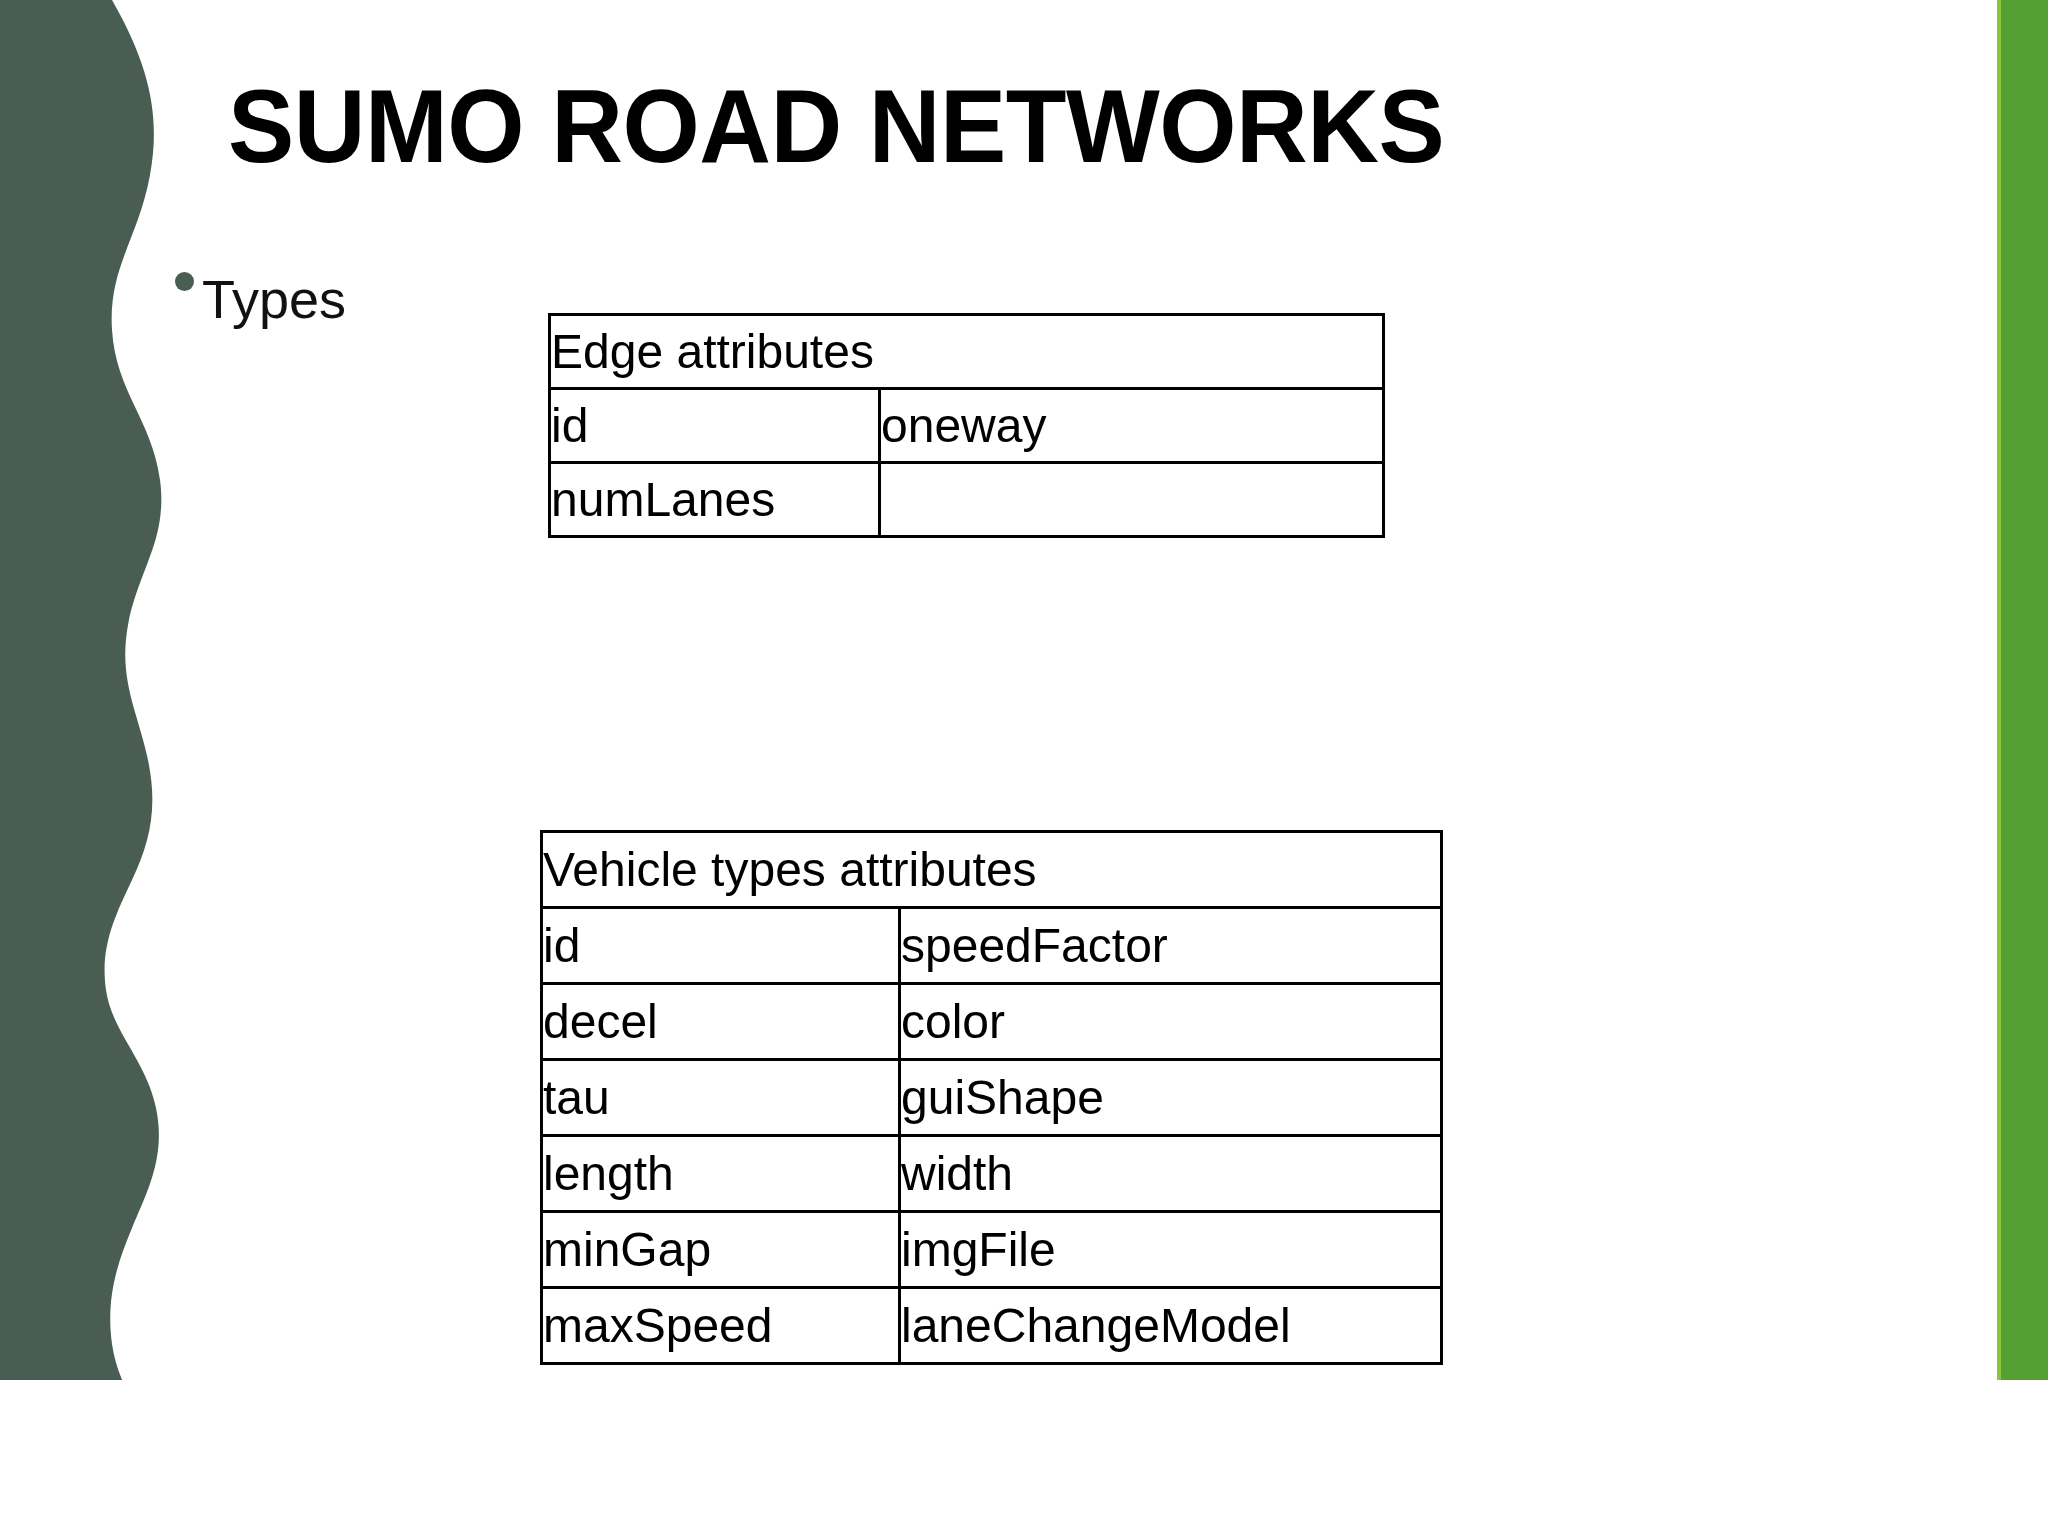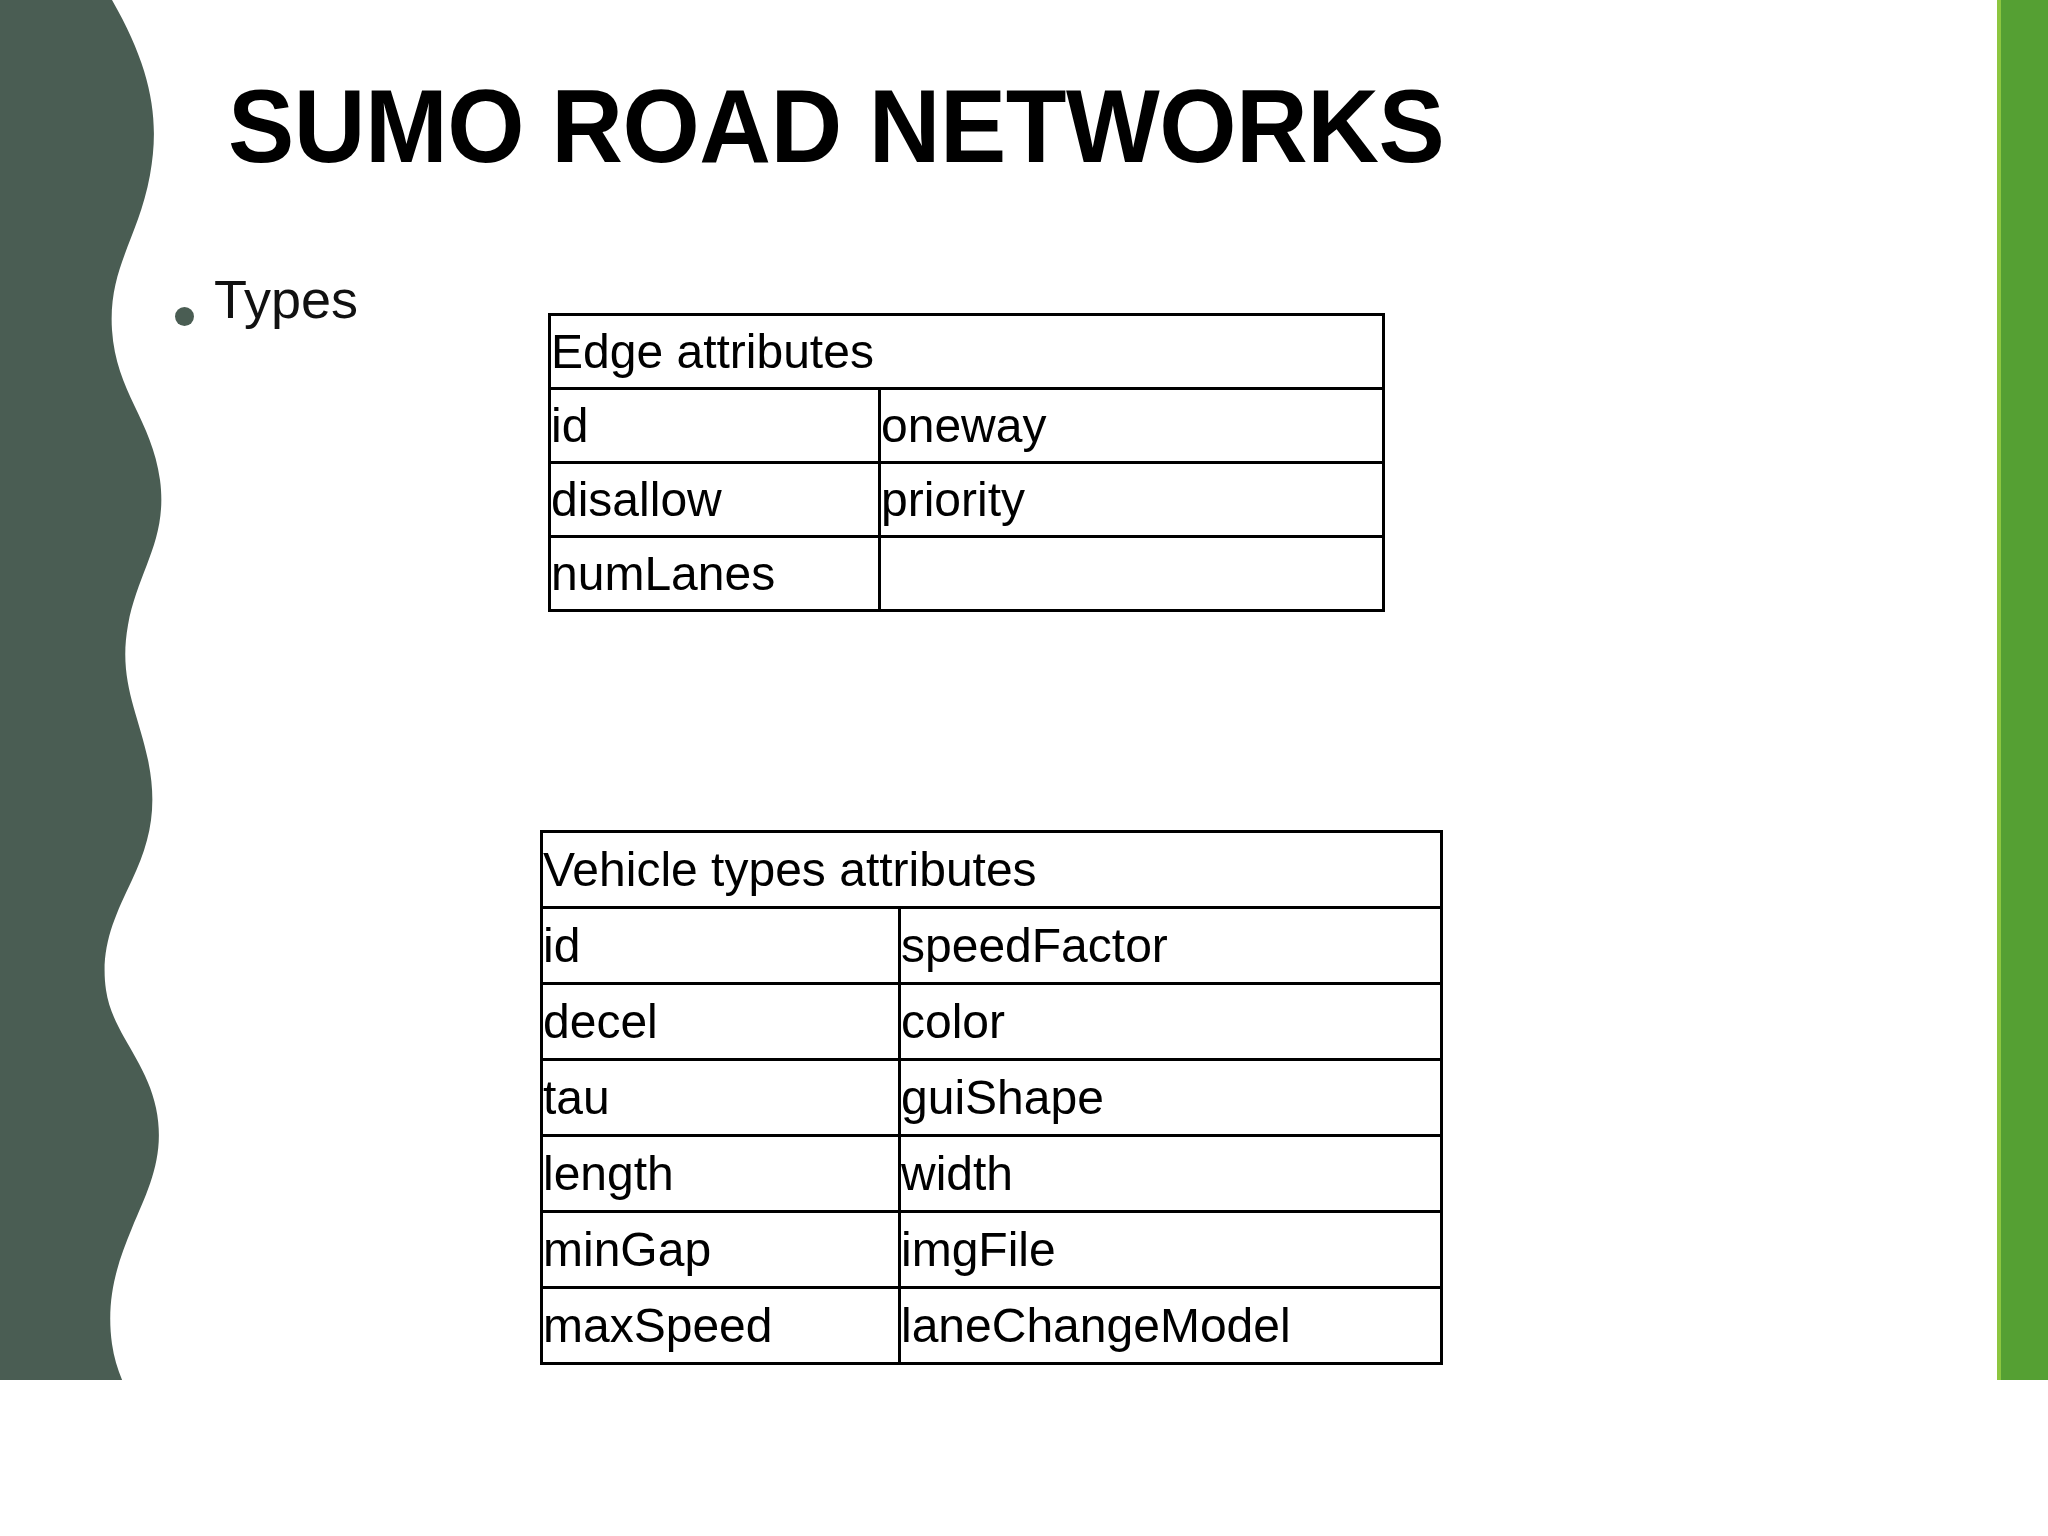--- a/index.html
+++ b/index.html
@@ -52,22 +52,22 @@
     transform: scaleX(0.955);
     transform-origin: left top;
   }
 
   
   .bullet-row {
     position: absolute;
     left: 175px;
     top: 272px;
     display: flex;
-    align-items: flex-end;
-    gap: 20px;
+    align-items: flex-start;
+    gap: 8px;
   }
   .bullet-dot {
     width: 19px;
     height: 19px;
     border-radius: 50%;
     background: #4A5D53;
     flex: none;
   }
   .bullet-text {
     font-size: 54px;
@@ -167,24 +167,20 @@
       <tr>
         <th class="hdr-cell" colspan="2">Edge attributes</th>
       </tr>
     </thead>
     <tbody>
       <tr>
         <td>id</td>
         <td>oneway</td>
       </tr>
       <tr>
-        <td>disallow</td>
-        <td>priority</td>
-      </tr>
-      <tr>
         <td>numLanes</td>
         <td class="empty-cell"></td>
       </tr>
     </tbody>
   </table>
 
   <table class="attr-table" id="table-vtypes">
     <colgroup>
       <col class="col-a">
         <col class="col-b">

